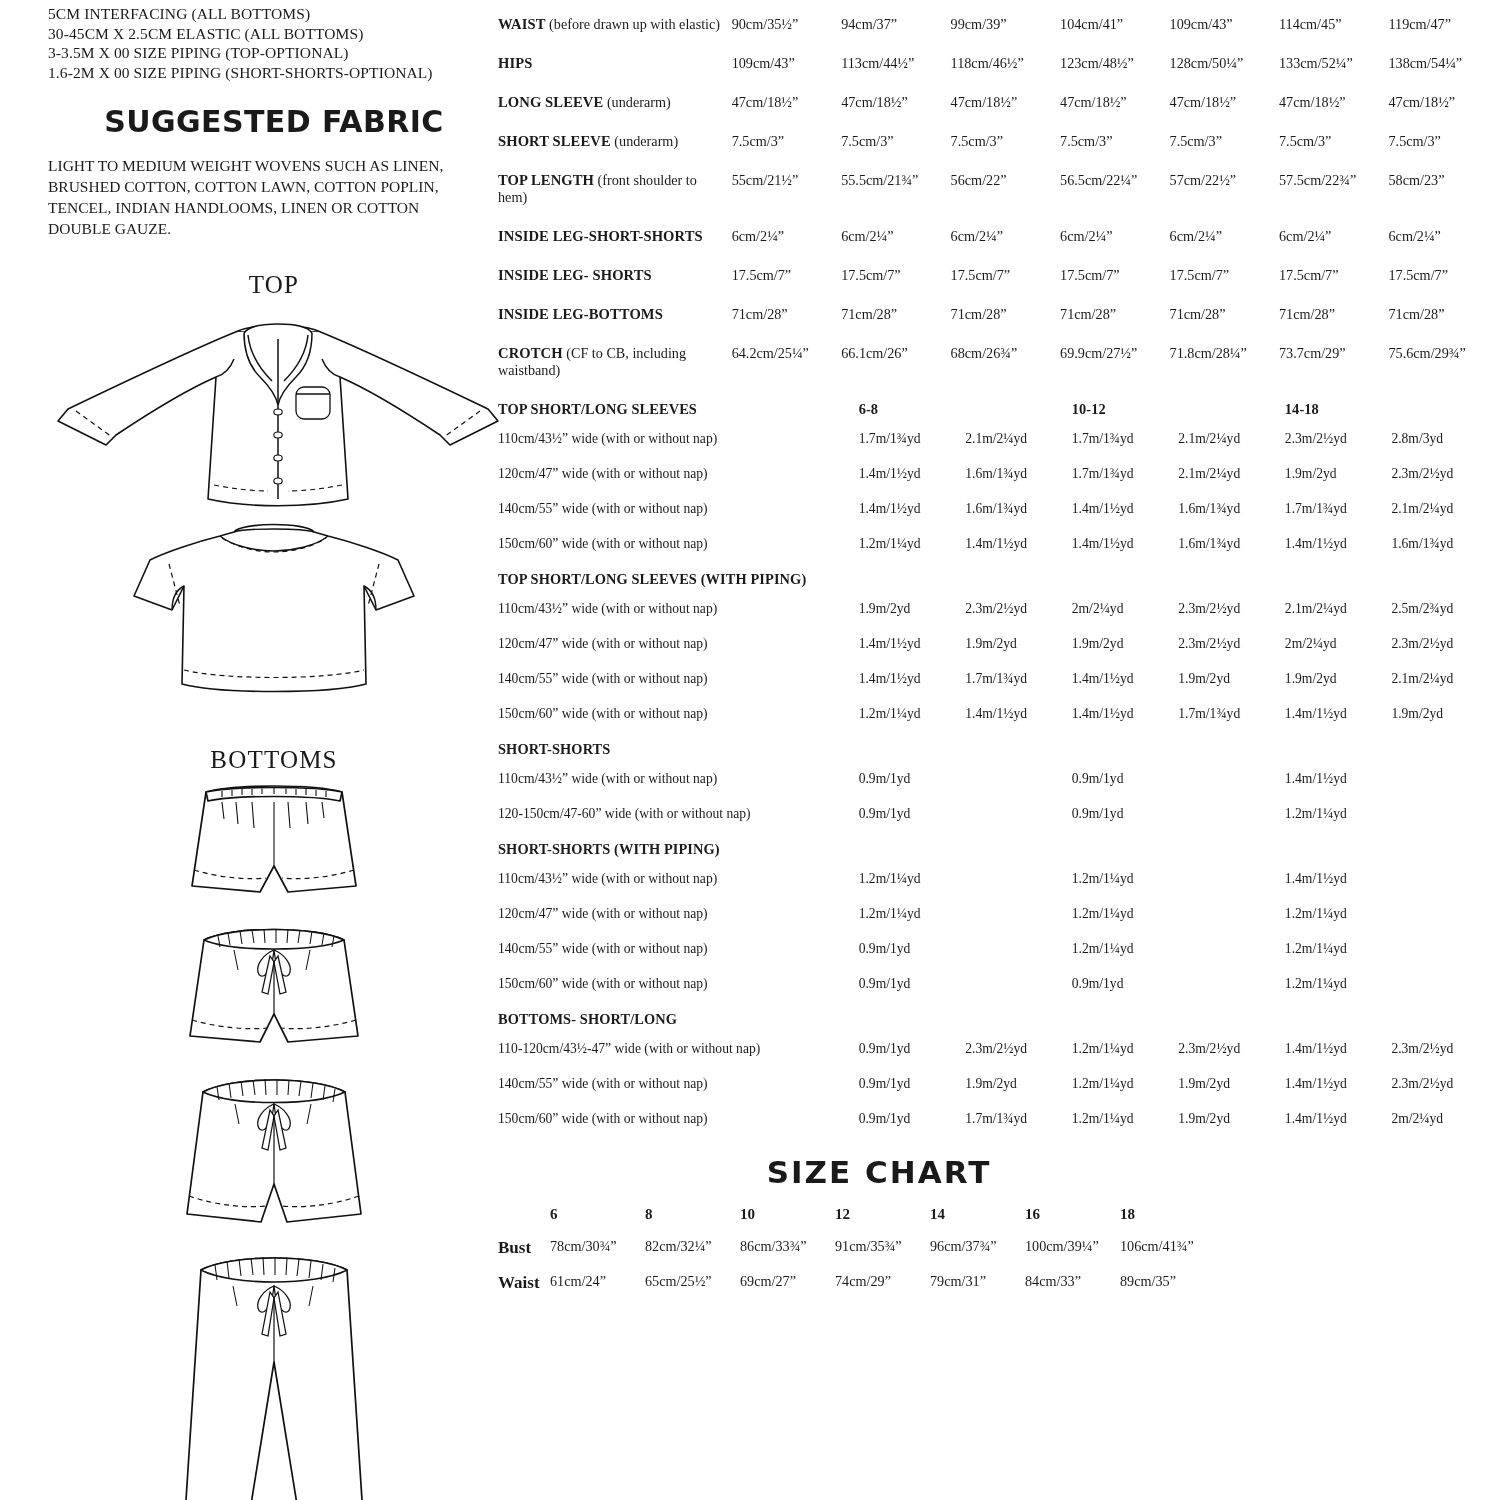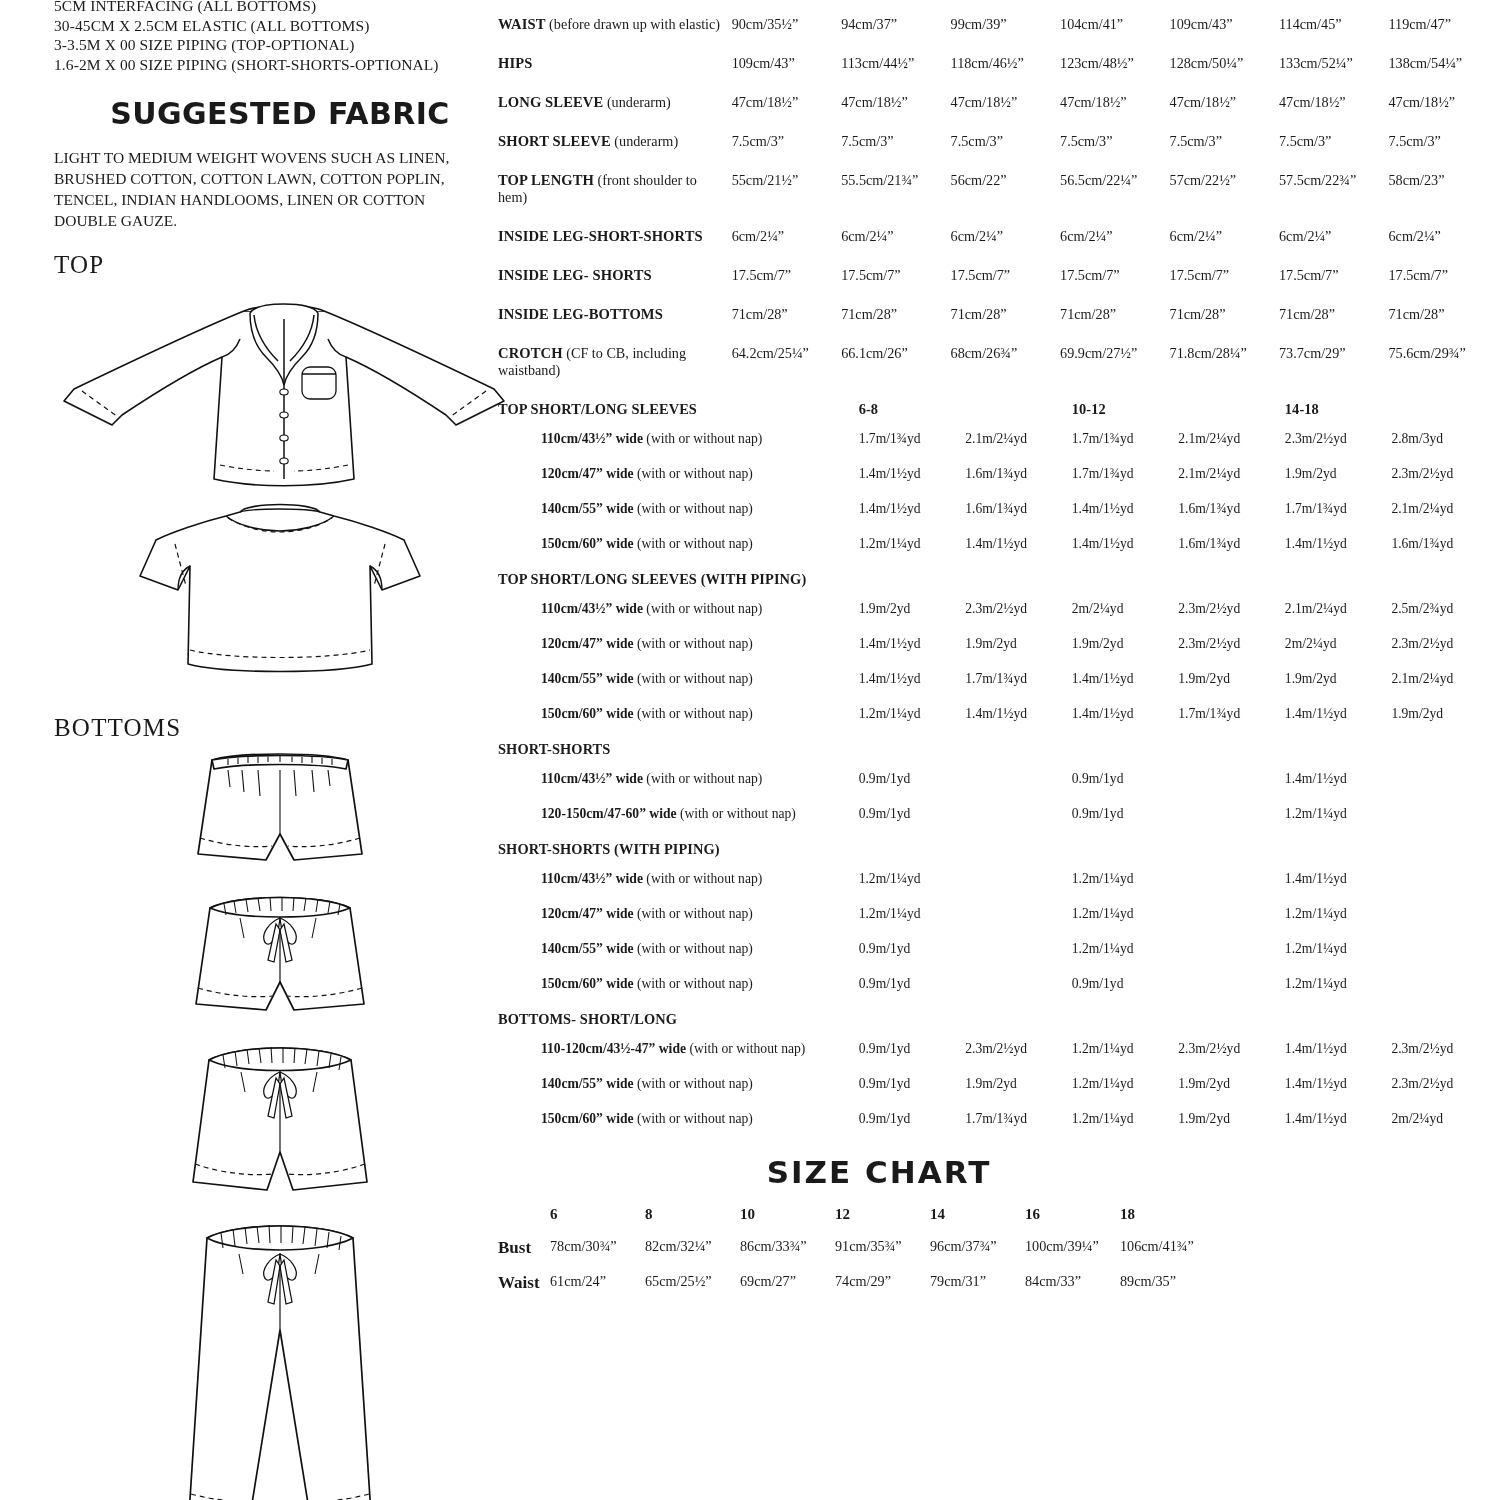--- a/index.html
+++ b/index.html
@@ -7,23 +7,23 @@
     width: 1500px; height: 1500px;
     background: #ffffff;
     font-family: "Liberation Serif", "DejaVu Serif", serif;
     color: #1a1a1a;
     overflow: hidden;
     position: relative;
   }
 
   
   #left-col {
-    position: absolute; left: 16px; top: 0;
+    position: absolute; left: 10px; top: 0;
     width: 490px; height: 1340px;
-    padding: 0 0 0 38px;
+    padding: 8px 0 0 38px;
   }
   .notions-list { margin-top: -4px; }
   .notions-list li {
     list-style: none;
     font-size: 15.5px;
     line-height: 19.5px;
     letter-spacing: 0.1px;
     white-space: nowrap;
   }
   .section-head {
@@ -36,23 +36,24 @@
     margin-top: 22px;
     text-align: center;
   }
   #suggested-fabric-body {
     margin-top: 16px;
     font-size: 15.5px;
     line-height: 21px;
     width: 420px;
   }
   .illo-caption {
+    text-align: center;
     font-size: 25px;
     letter-spacing: 1.2px;
-    margin-top: 20px;
+    margin-top: 32px;
   }
   .illo { display: block; margin: 0 auto; }
 
   
   #right-col {
     position: absolute; left: 498px; top: 16px;
     width: 1002px; height: 1464px;
   }
 
   
@@ -63,21 +64,21 @@
   .lbl b { font-weight: 700; font-size: 14.6px; letter-spacing: 0.1px; }
   .lbl span { font-weight: 400; }
 
   
   #fabric-req-title { font-size: 30px; margin: 6px 0 16px 0; }
   table.fab { width: 1000px; border-collapse: collapse; table-layout: fixed; }
   table.fab td { font-size: 13.6px; line-height: 16px; padding: 0 0 19px 0; vertical-align: top; }
   table.fab td.fname { width: 352px; }
   table.fab td.fv { width: 104px; }
   table.fab tr.grp td { font-weight: 700; font-size: 14.4px; padding-bottom: 14px; letter-spacing: 0.1px; }
-  table.fab td.fname b { font-weight: 700; margin-left: 43px; }
+  table.fab td.fname b { font-weight: 400; }
   table.fab td.fname span { font-weight: 400; }
   table.fab td.hdr { font-weight: 700; font-size: 14px; }
 
   
   #size-chart-title {
     font-size: 31px; letter-spacing: 2px; text-align: center;
     margin-top: 8px; padding-right: 240px;
   }
   table.size { border-collapse: collapse; table-layout: fixed; margin: 16px 0 0 0; }
   table.size td { font-size: 14.2px; padding: 0 0 15px 0; vertical-align: top; }

